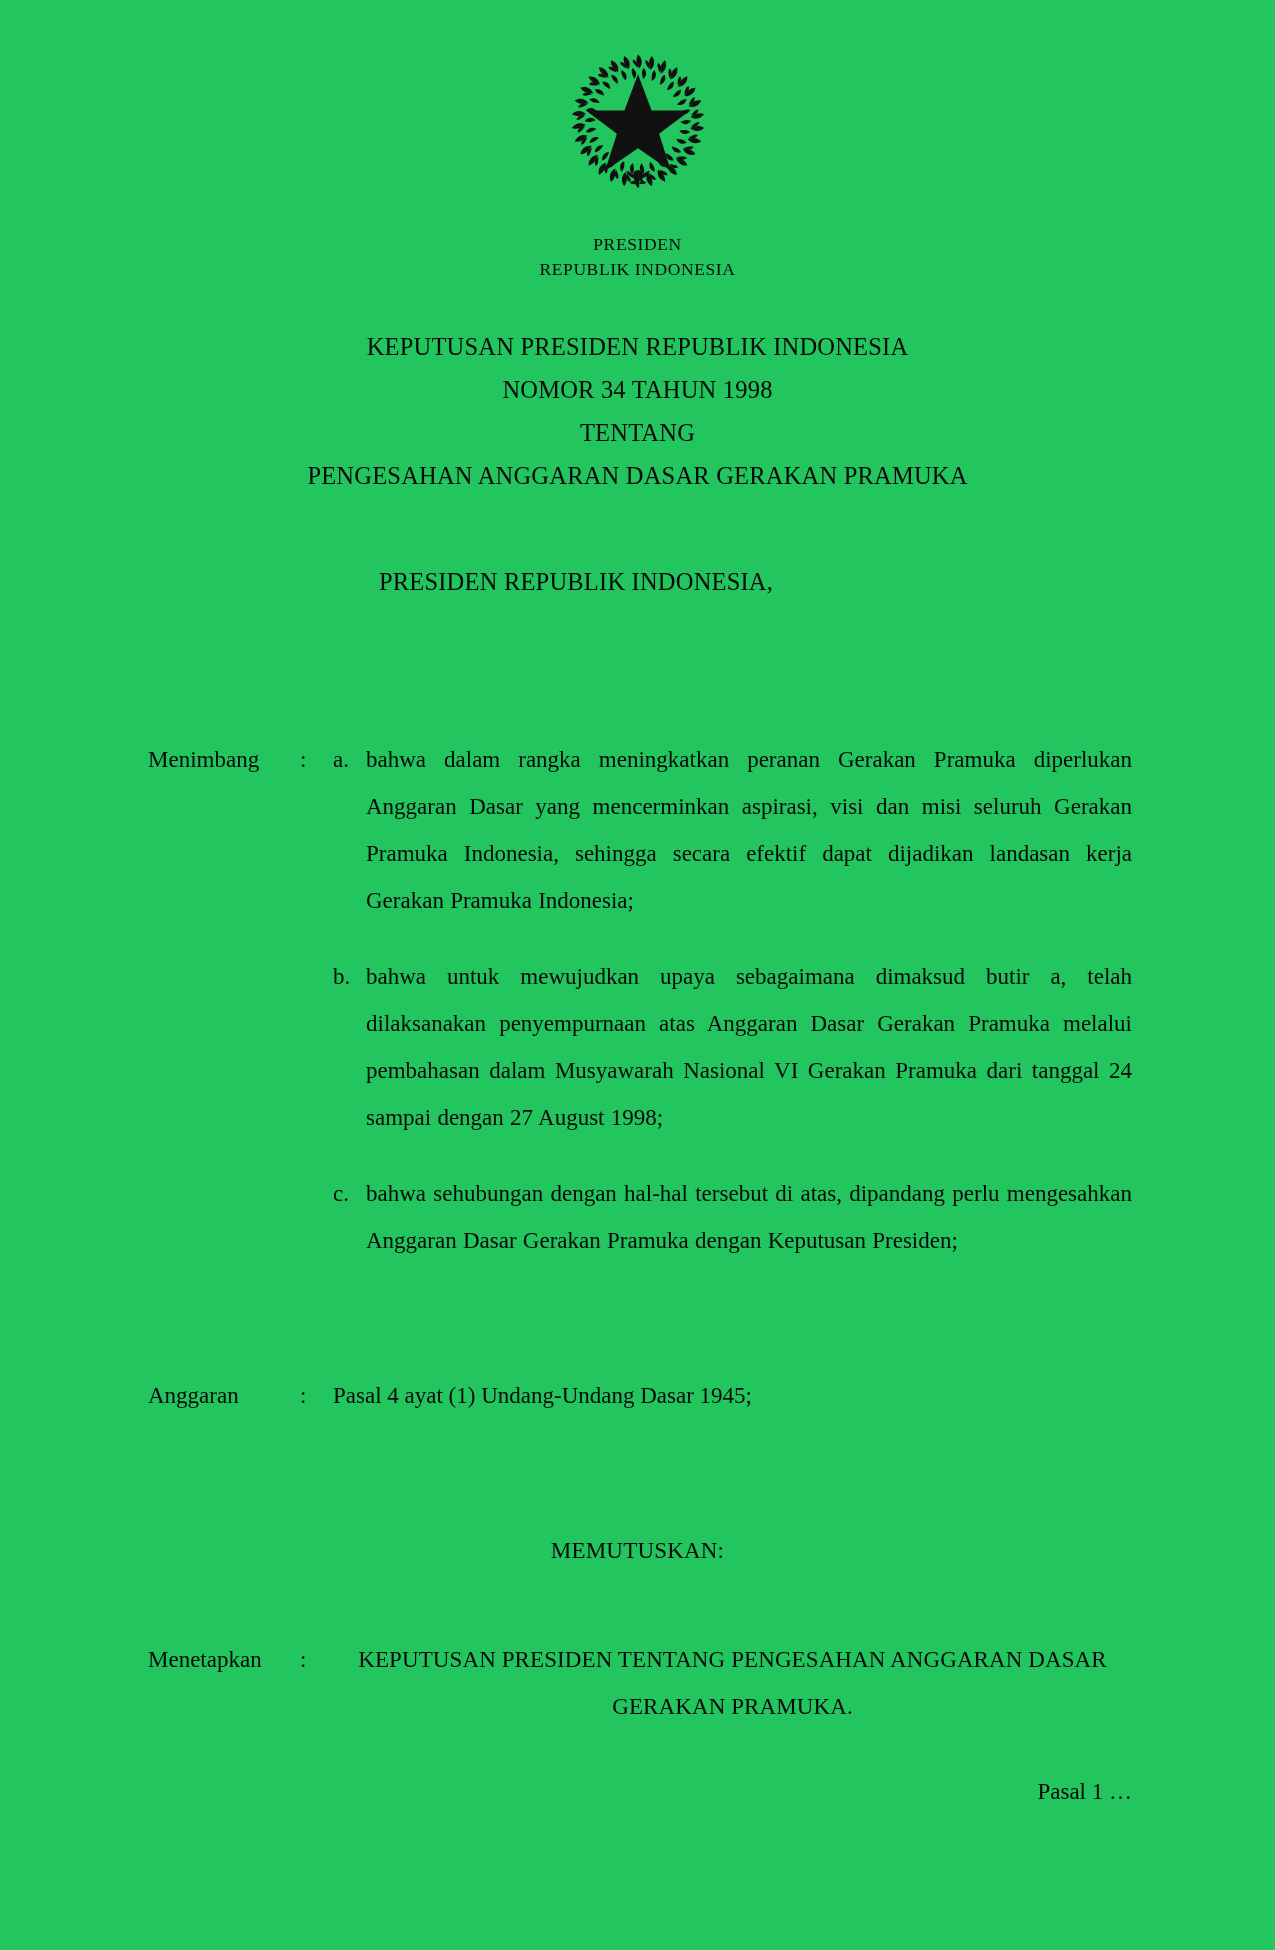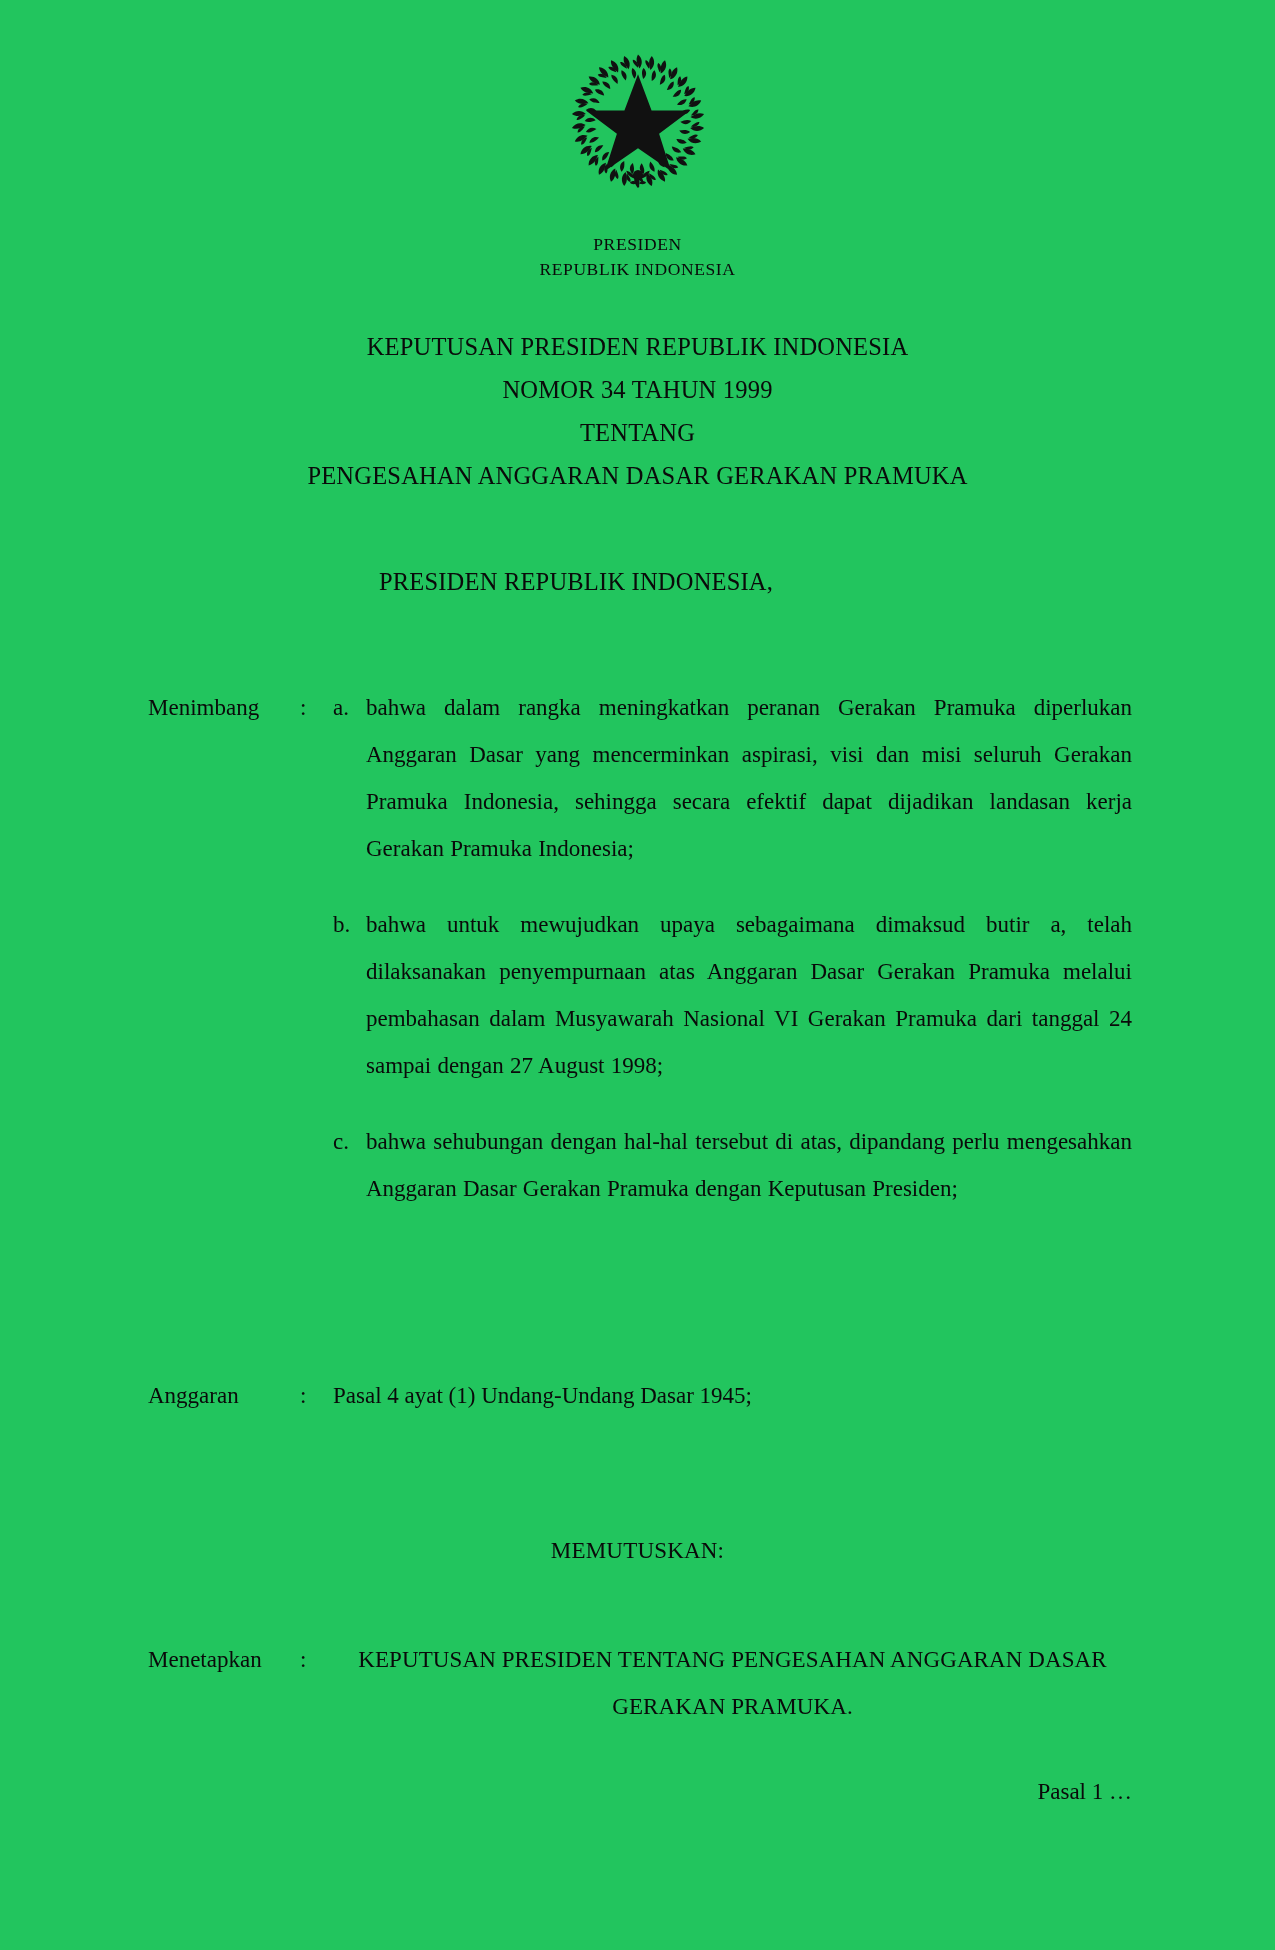--- a/index.html
+++ b/index.html
@@ -122,21 +122,21 @@
   }
   .sub-text.last-line-left { text-align-last: left; }
   .sub-item + .sub-item { margin-top: 29px; }
 
   .plain-content {
     line-height: 47px;
     text-align: left;
   }
 
   
-  #menimbang { top: 684px; }
+  #menimbang { top: 736px; }
   #mengingat { top: 1372px; }
 
   .memutuskan {
     position: absolute;
     top: 1538px;
     left: 0;
     width: 1275px;
     text-align: center;
     font-size: 23px;
     letter-spacing: 0.2px;
@@ -409,21 +409,21 @@
     </span>
   </div>
 
   <div class="header-caption">
     <div>PRESIDEN</div>
     <div>REPUBLIK INDONESIA</div>
   </div>
 
   <div class="title-block">
     <div class="t-line">KEPUTUSAN PRESIDEN REPUBLIK INDONESIA</div>
-    <div class="t-line">NOMOR 34 TAHUN 1999</div>
+    <div class="t-line">NOMOR 34 TAHUN 1998</div>
     <div class="t-line">TENTANG</div>
     <div class="t-line">PENGESAHAN ANGGARAN DASAR GERAKAN PRAMUKA</div>
   </div>
 
   <div class="authority-line">PRESIDEN REPUBLIK INDONESIA,</div>
 
   <div class="clause" id="menimbang">
     <div class="clause-row">
       <div class="clause-label">Menimbang</div>
       <div class="clause-colon">:</div>

